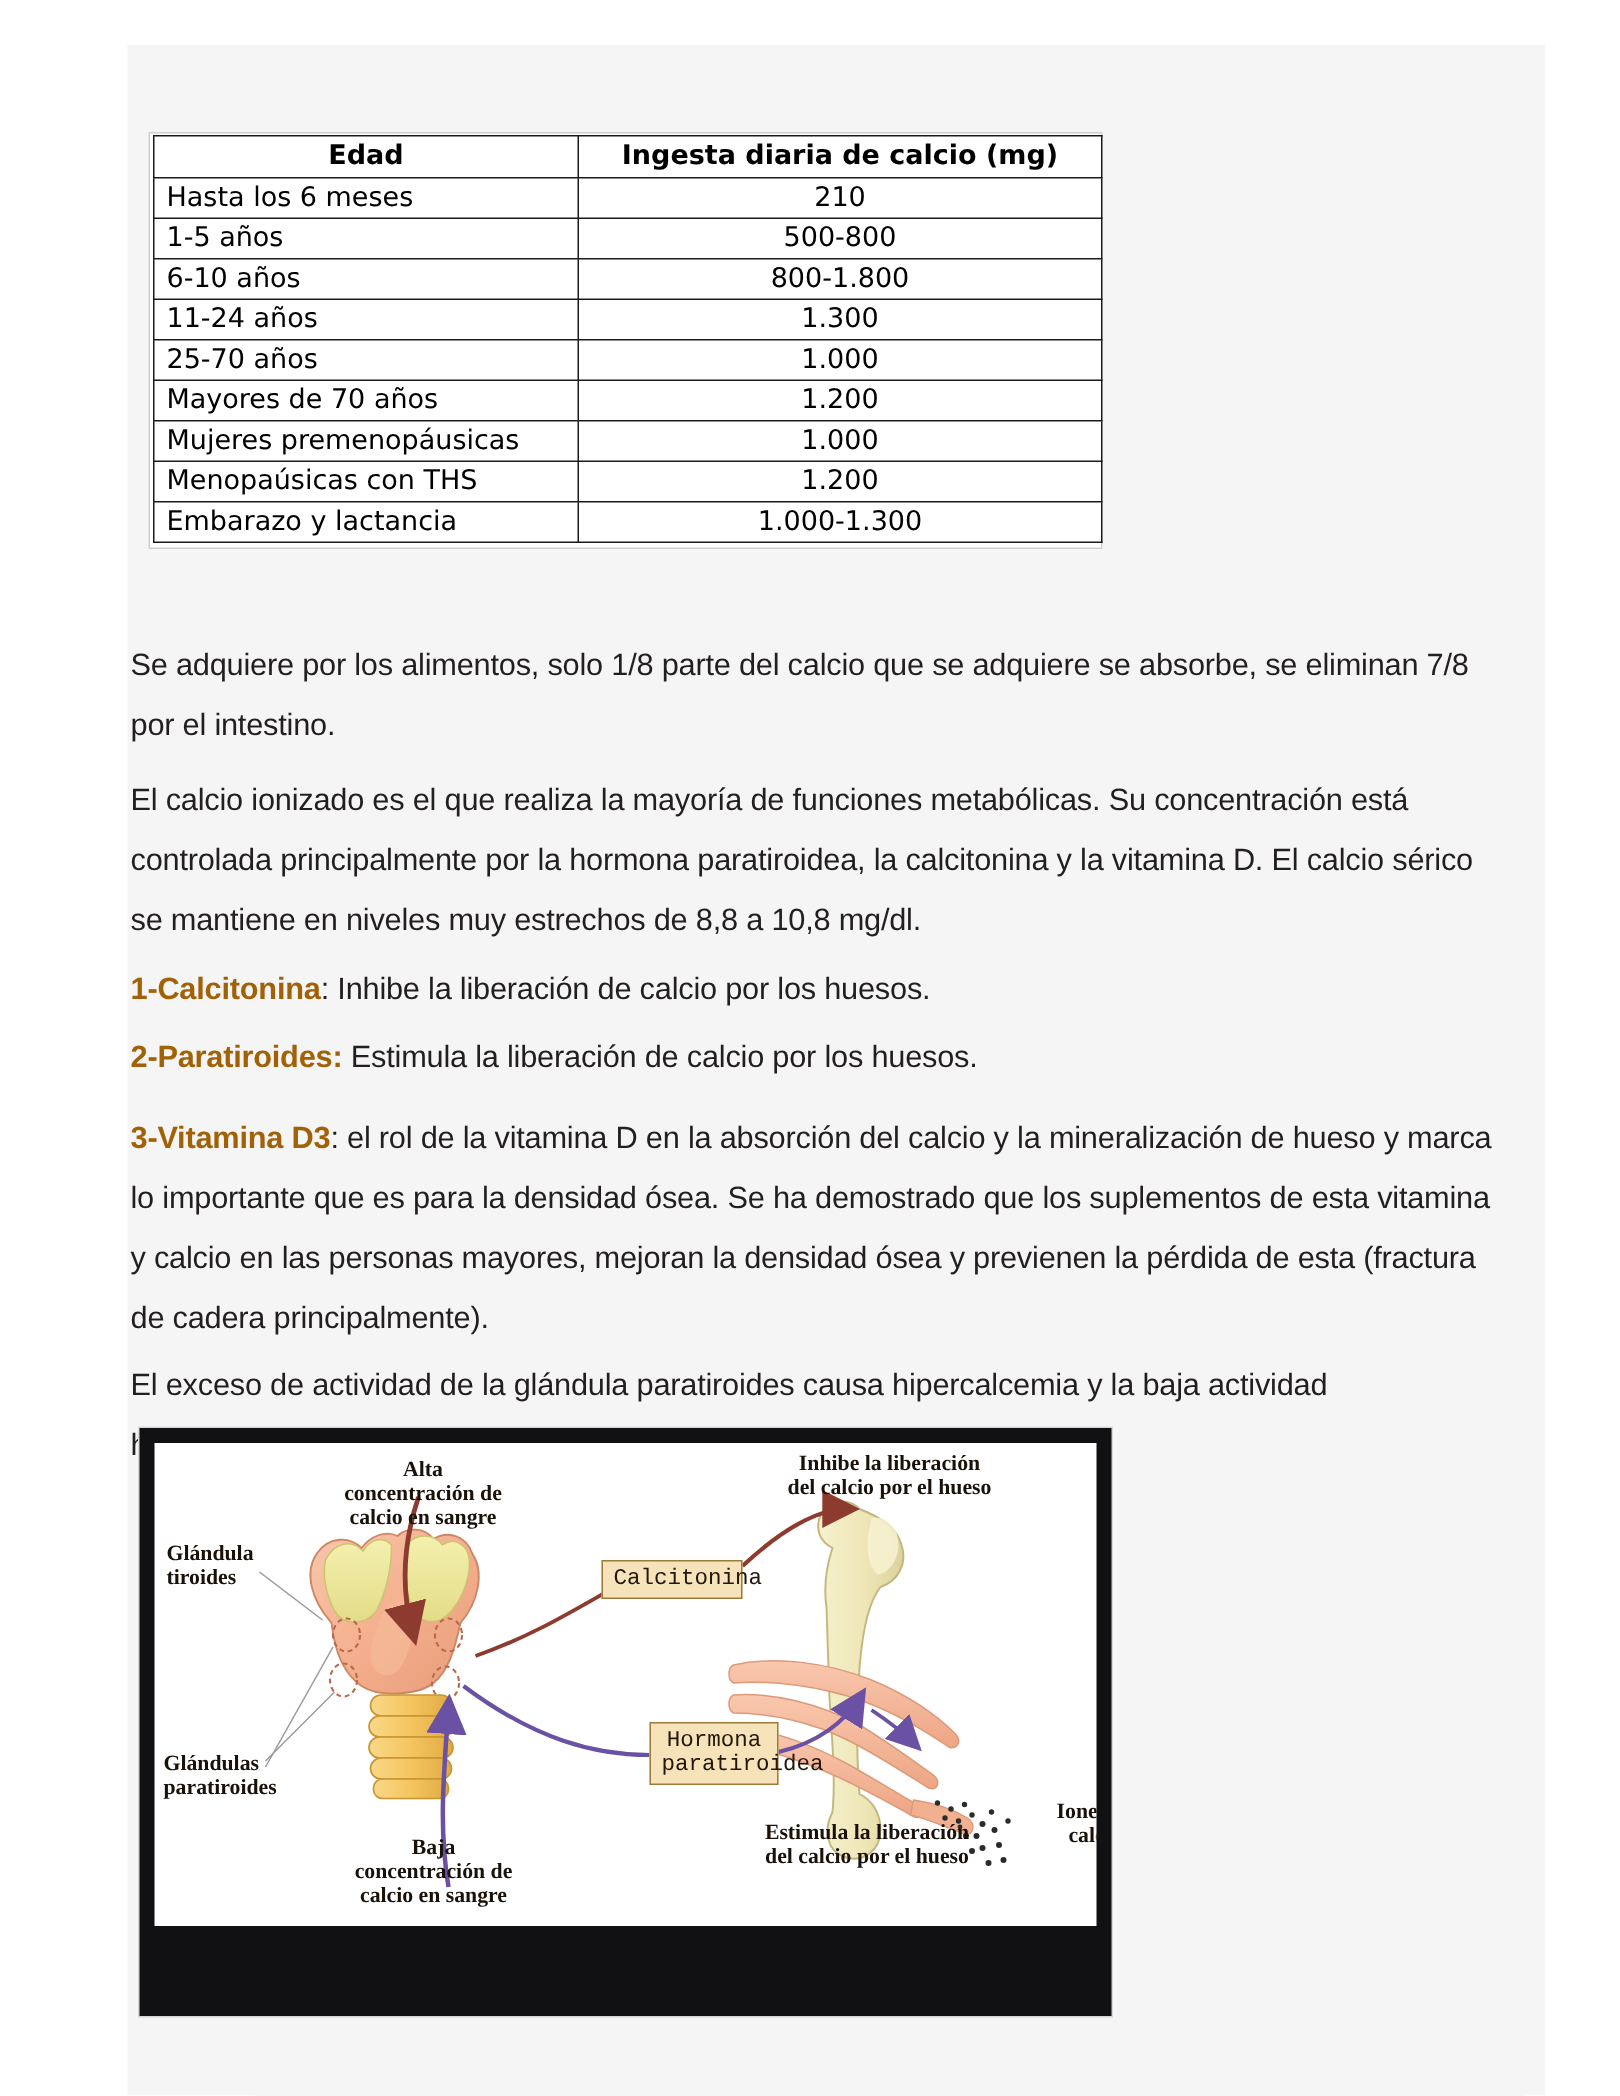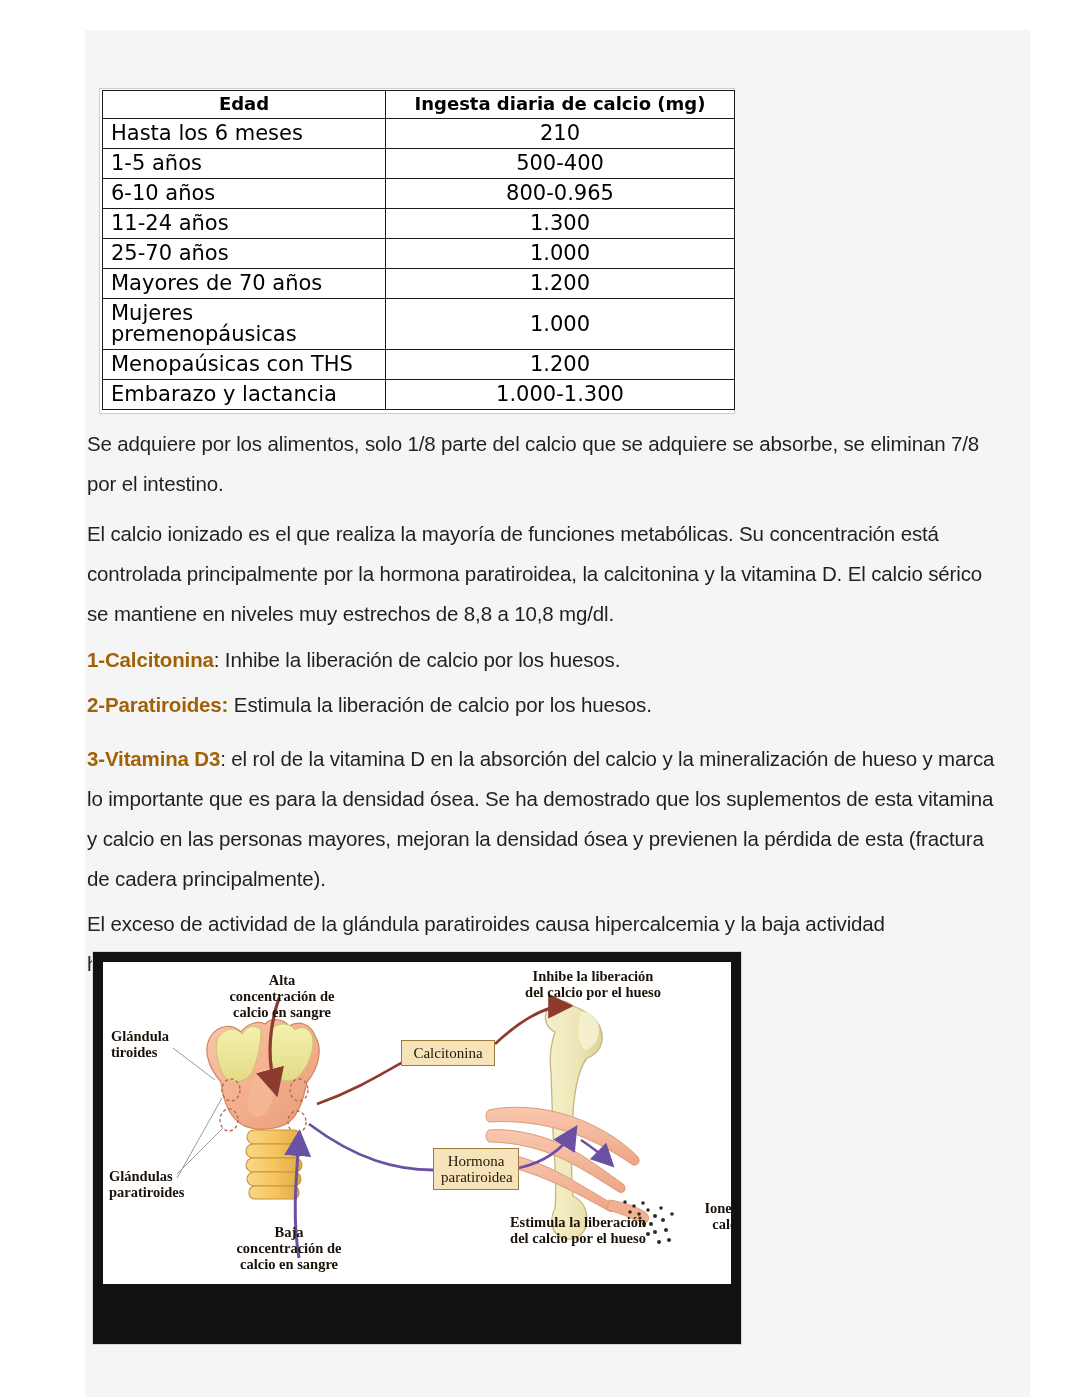--- a/index.html
+++ b/index.html
@@ -43,21 +43,21 @@
   table.calcio {
     border-collapse: collapse;
     width: 100%;
     table-layout: fixed;
     background: #ffffff;
   }
   table.calcio col.c1 { width: 283px; }
   table.calcio col.c2 { width: 349px; }
   table.calcio th, table.calcio td {
     border: 1px solid #1a1a1a;
-    font-size: 21px;
+    font-size: 18px;
     line-height: 1.0;
     padding: 4px 4px;
     color: #000000;
     font-family: "DejaVu Sans", sans-serif;
     height: 17px;
     vertical-align: middle;
   }
   table.calcio th {
     font-weight: bold;
     text-align: center;
@@ -136,21 +136,21 @@
     text-align: center;
     font-weight: bold;
   }
   .dlabel.left { text-align: left; }
 
   .box-label {
     position: absolute;
     background: #f7e3b9;
     border: 1px solid #9d7b3c;
     color: #23170c;
-    font-family: Liberation Serif, serif;
+    font-family: Liberation Mono, monospace;
     font-size: 15px;
     line-height: 16px;
     text-align: center;
     padding: 4px 7px;
     box-sizing: border-box;
   }
 
   svg.art { position: absolute; left: 0; top: 0; }
 </style>
 </head>
@@ -171,25 +171,25 @@
             <th>Ingesta diaria de calcio (mg)</th>
           </tr>
         </thead>
         <tbody>
           <tr>
             <td class="age">Hasta los 6 meses</td>
             <td class="val">210</td>
           </tr>
           <tr>
             <td class="age">1-5 años</td>
-            <td class="val">500-400</td>
+            <td class="val">500-800</td>
           </tr>
           <tr>
             <td class="age">6-10 años</td>
-            <td class="val">800-0.965</td>
+            <td class="val">800-1.800</td>
           </tr>
           <tr>
             <td class="age">11-24 años</td>
             <td class="val">1.300</td>
           </tr>
           <tr>
             <td class="age">25-70 años</td>
             <td class="val">1.000</td>
           </tr>
           <tr>

